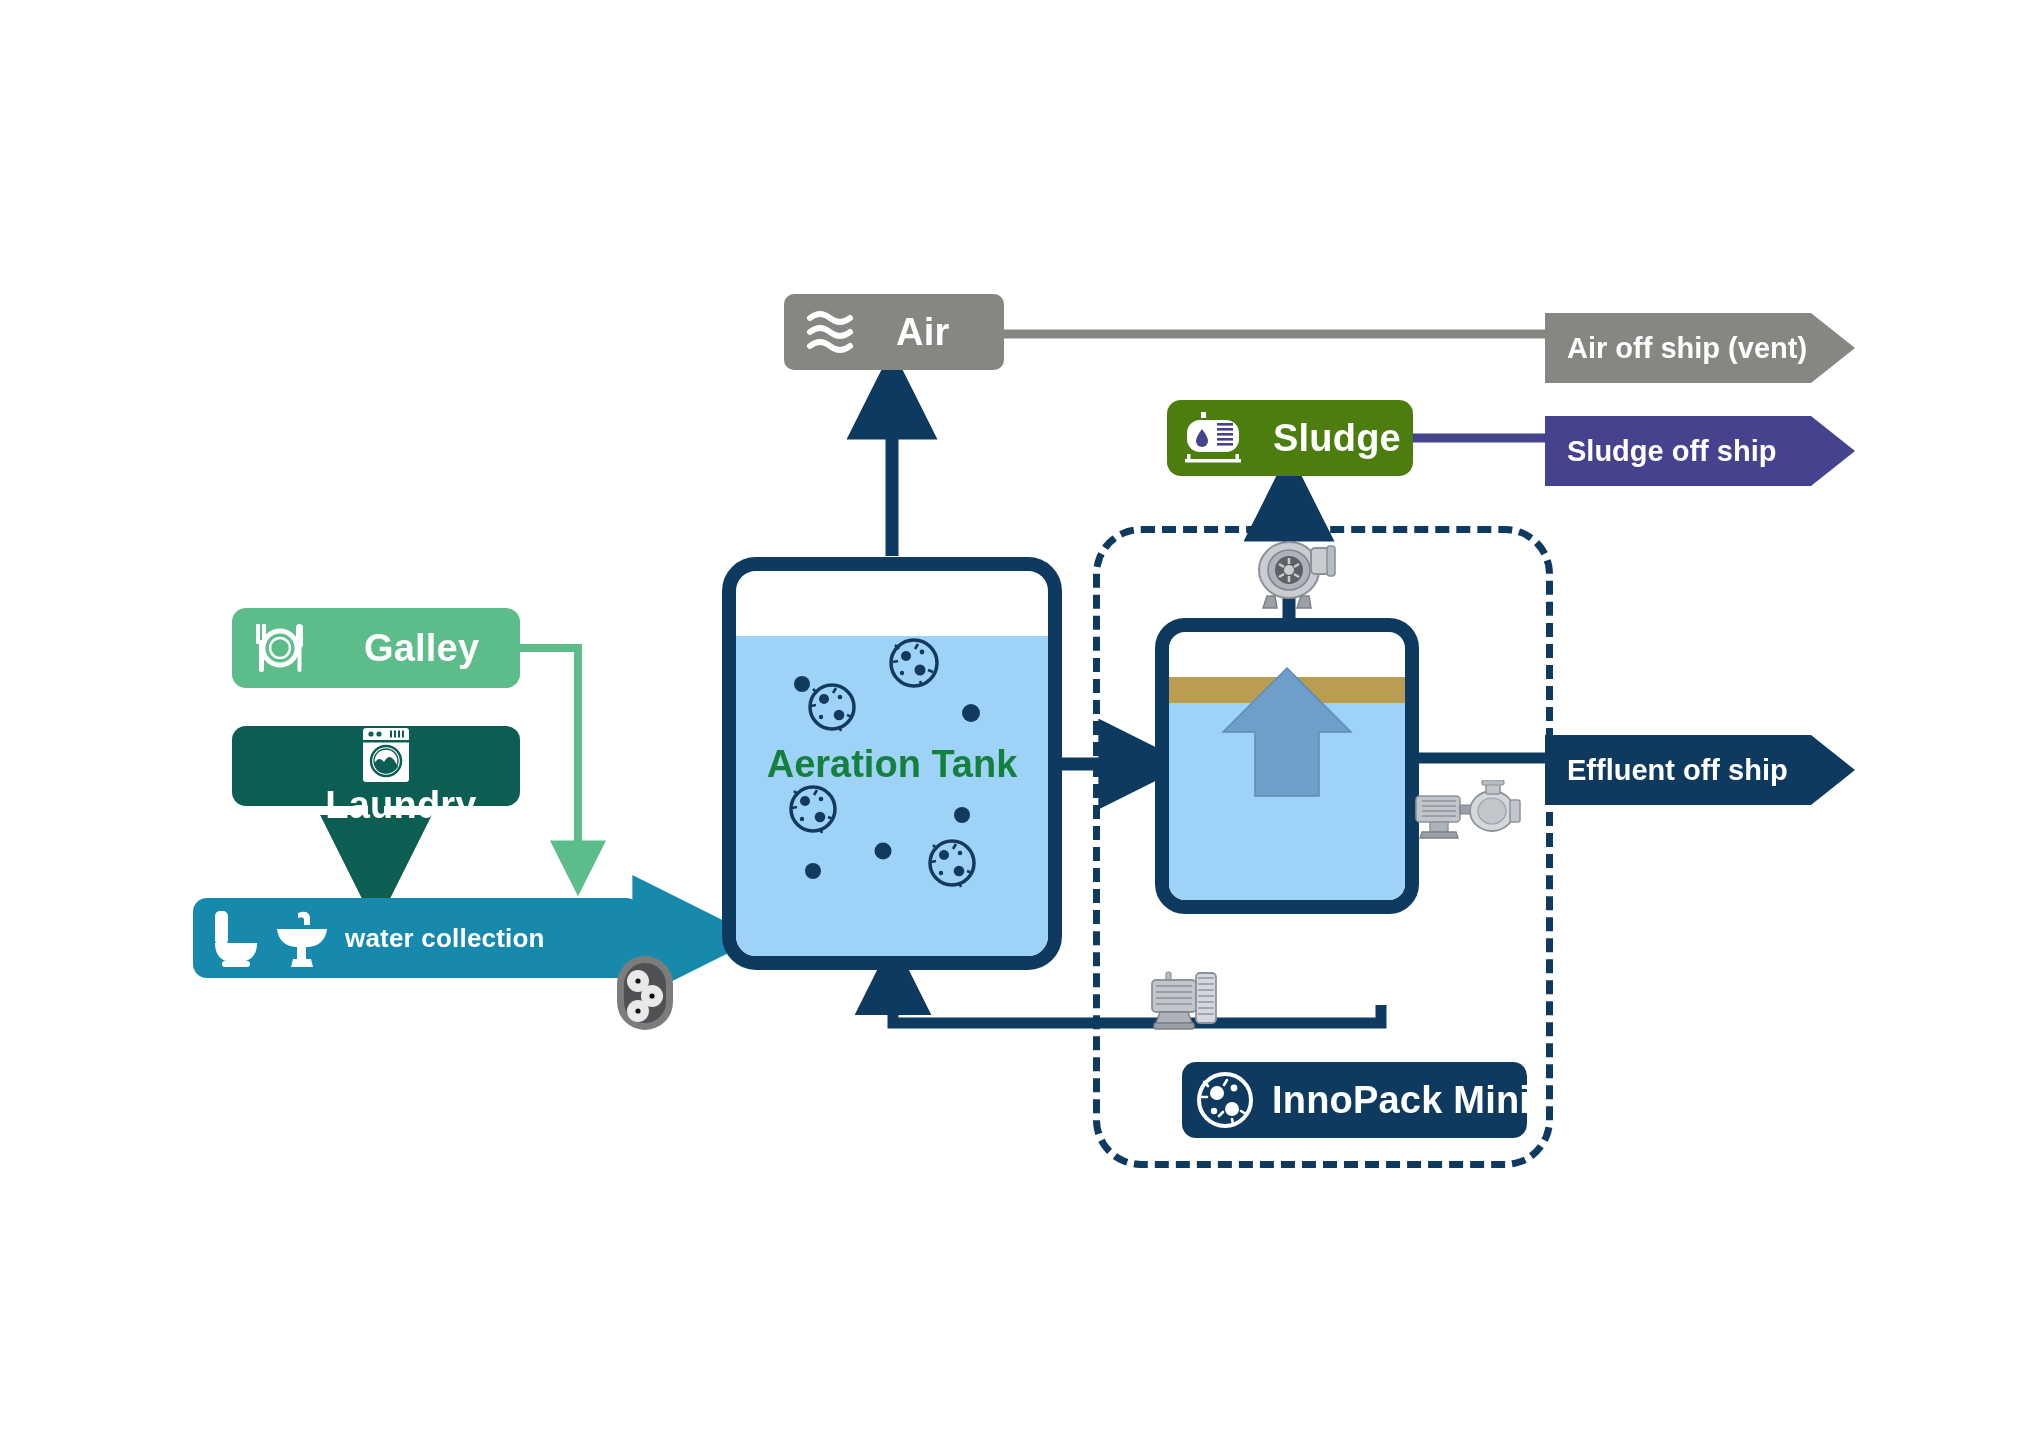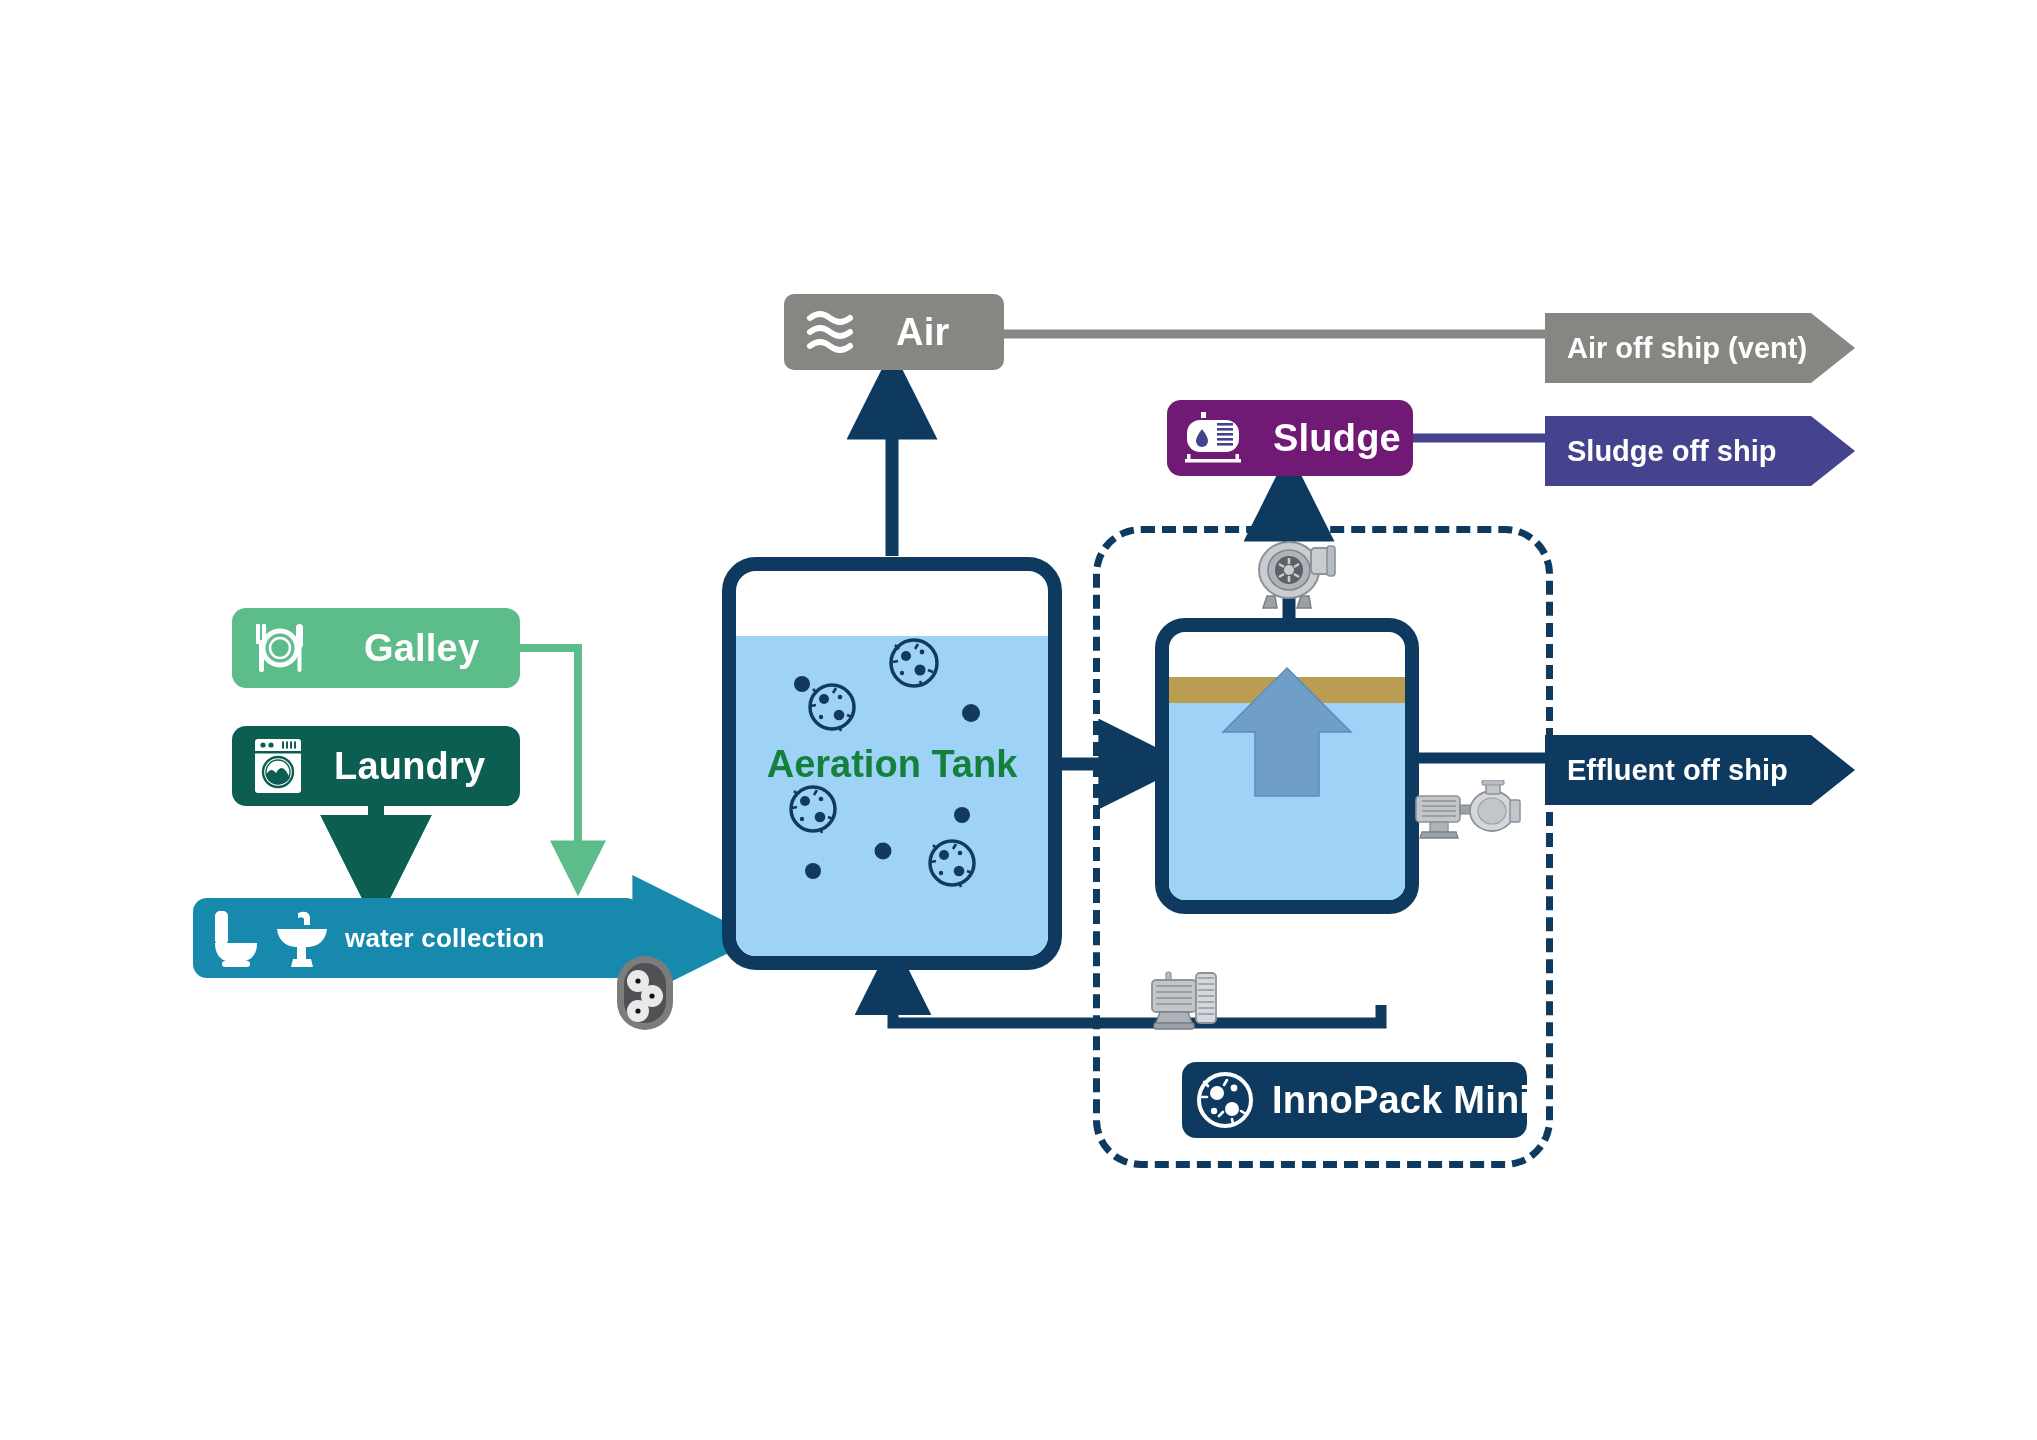--- a/index.html
+++ b/index.html
@@ -56,20 +56,21 @@
   }
   #galley-node .lbl { font-size: 38px; margin-left: 54px; }
 
   
   #laundry-node {
     left: 232px; top: 726px;
     width: 288px; height: 80px;
     border-radius: 14px;
     background: #0c5e52;
     padding-left: 20px;
+    flex-direction: column;
   }
   #laundry-node .lbl { font-size: 38px; margin-left: 30px; }
 
   
   #watercollection-node {
     left: 193px; top: 898px;
     width: 447px; height: 80px;
     border-radius: 14px;
     background: #1689ad;
     padding-left: 16px;
@@ -84,21 +85,21 @@
     background: #868782;
     padding-left: 20px;
   }
   #air-node .lbl { font-size: 38px; margin-left: 30px; }
 
   
   #sludge-node {
     left: 1167px; top: 400px;
     width: 246px; height: 76px;
     border-radius: 14px;
-    background: #701a75;
+    background: #4d7c0f;
     padding-left: 16px;
   }
   #sludge-node .lbl { font-size: 38px; margin-left: 24px; }
 
   
   #innopack-node {
     left: 1182px; top: 1062px;
     width: 345px; height: 76px;
     border-radius: 14px;
     background: #0f3a5f;

